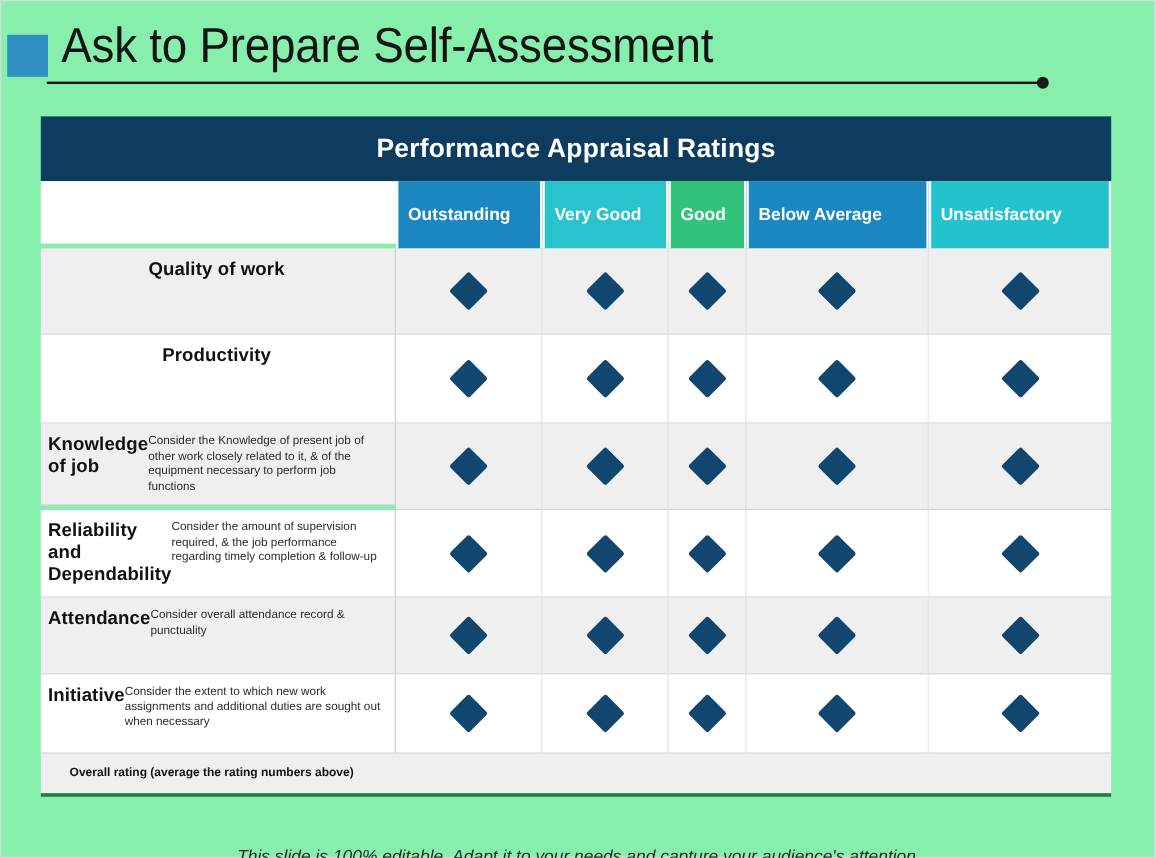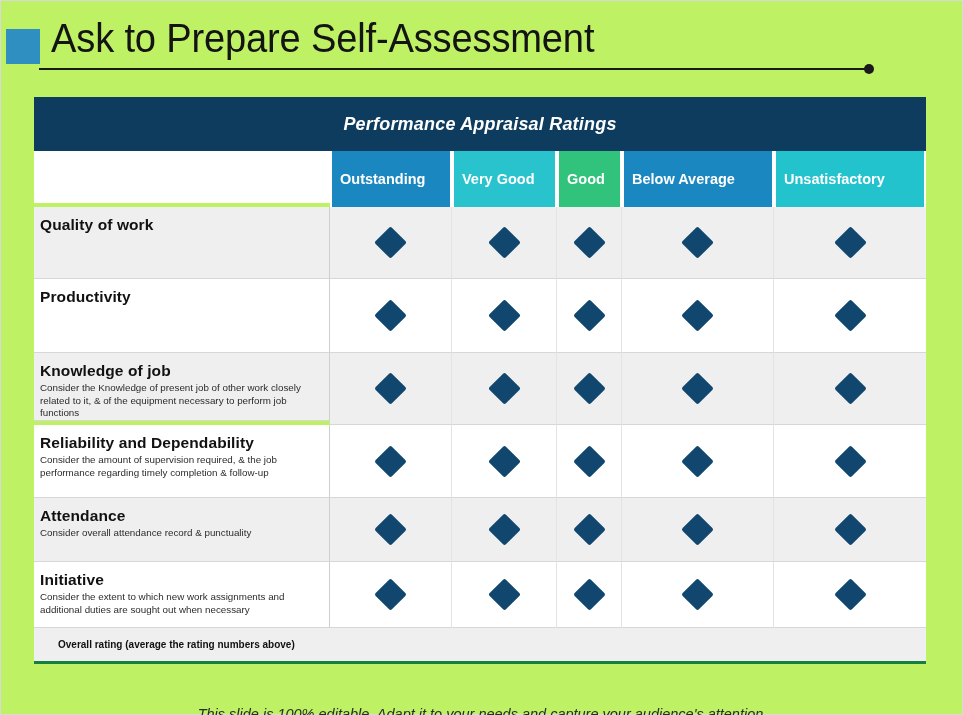--- a/index.html
+++ b/index.html
@@ -14,21 +14,21 @@
     overflow: hidden;
     position: relative;
   }
 
   
   .slide {
     position: absolute;
     left: 0; top: 0;
     width: 963px;
     height: 715px;
-    background: #bef264;
+    background: #86efac;
     box-sizing: border-box;
     border: 1px solid #d9d9d9;
   }
 
   
   .title-accent {
     position: absolute;
     left: 5px;
     top: 28px;
     width: 34px;
@@ -76,24 +76,23 @@
     top: 96px;
     width: 892px;
   }
   .banner {
     height: 54px;
     background: #0d3c5e;
     color: #ffffff;
     display: flex;
     align-items: center;
     justify-content: center;
-    font-size: 18px;
+    font-size: 22px;
     font-weight: bold;
     letter-spacing: 0.2px;
-    font-style: italic;
   }
 
   .grid {
     display: grid;
     grid-template-columns: 296px 122px 105px 65px 152px 152px;
     width: 892px;
   }
 
   
   .hdr-blank {
@@ -122,23 +121,23 @@
   
   .cell {
     box-sizing: border-box;
     border-bottom: 1px solid #d7d7d7;
     border-right: 1px solid #e3e3e3;
     display: flex;
     align-items: center;
     justify-content: center;
   }
   .cell.label {
-    justify-content: flex-start;
+    justify-content: center;
     align-items: flex-start;
-    flex-direction: column;
+    flex-direction: row;
     padding: 9px 8px 6px 6px;
     border-right: 1px solid #cfcfcf;
   }
   .cell.last { border-right: none; }
 
   .lbl-title {
     font-size: 15.5px;
     font-weight: bold;
     color: #111111;
     line-height: 18px;

